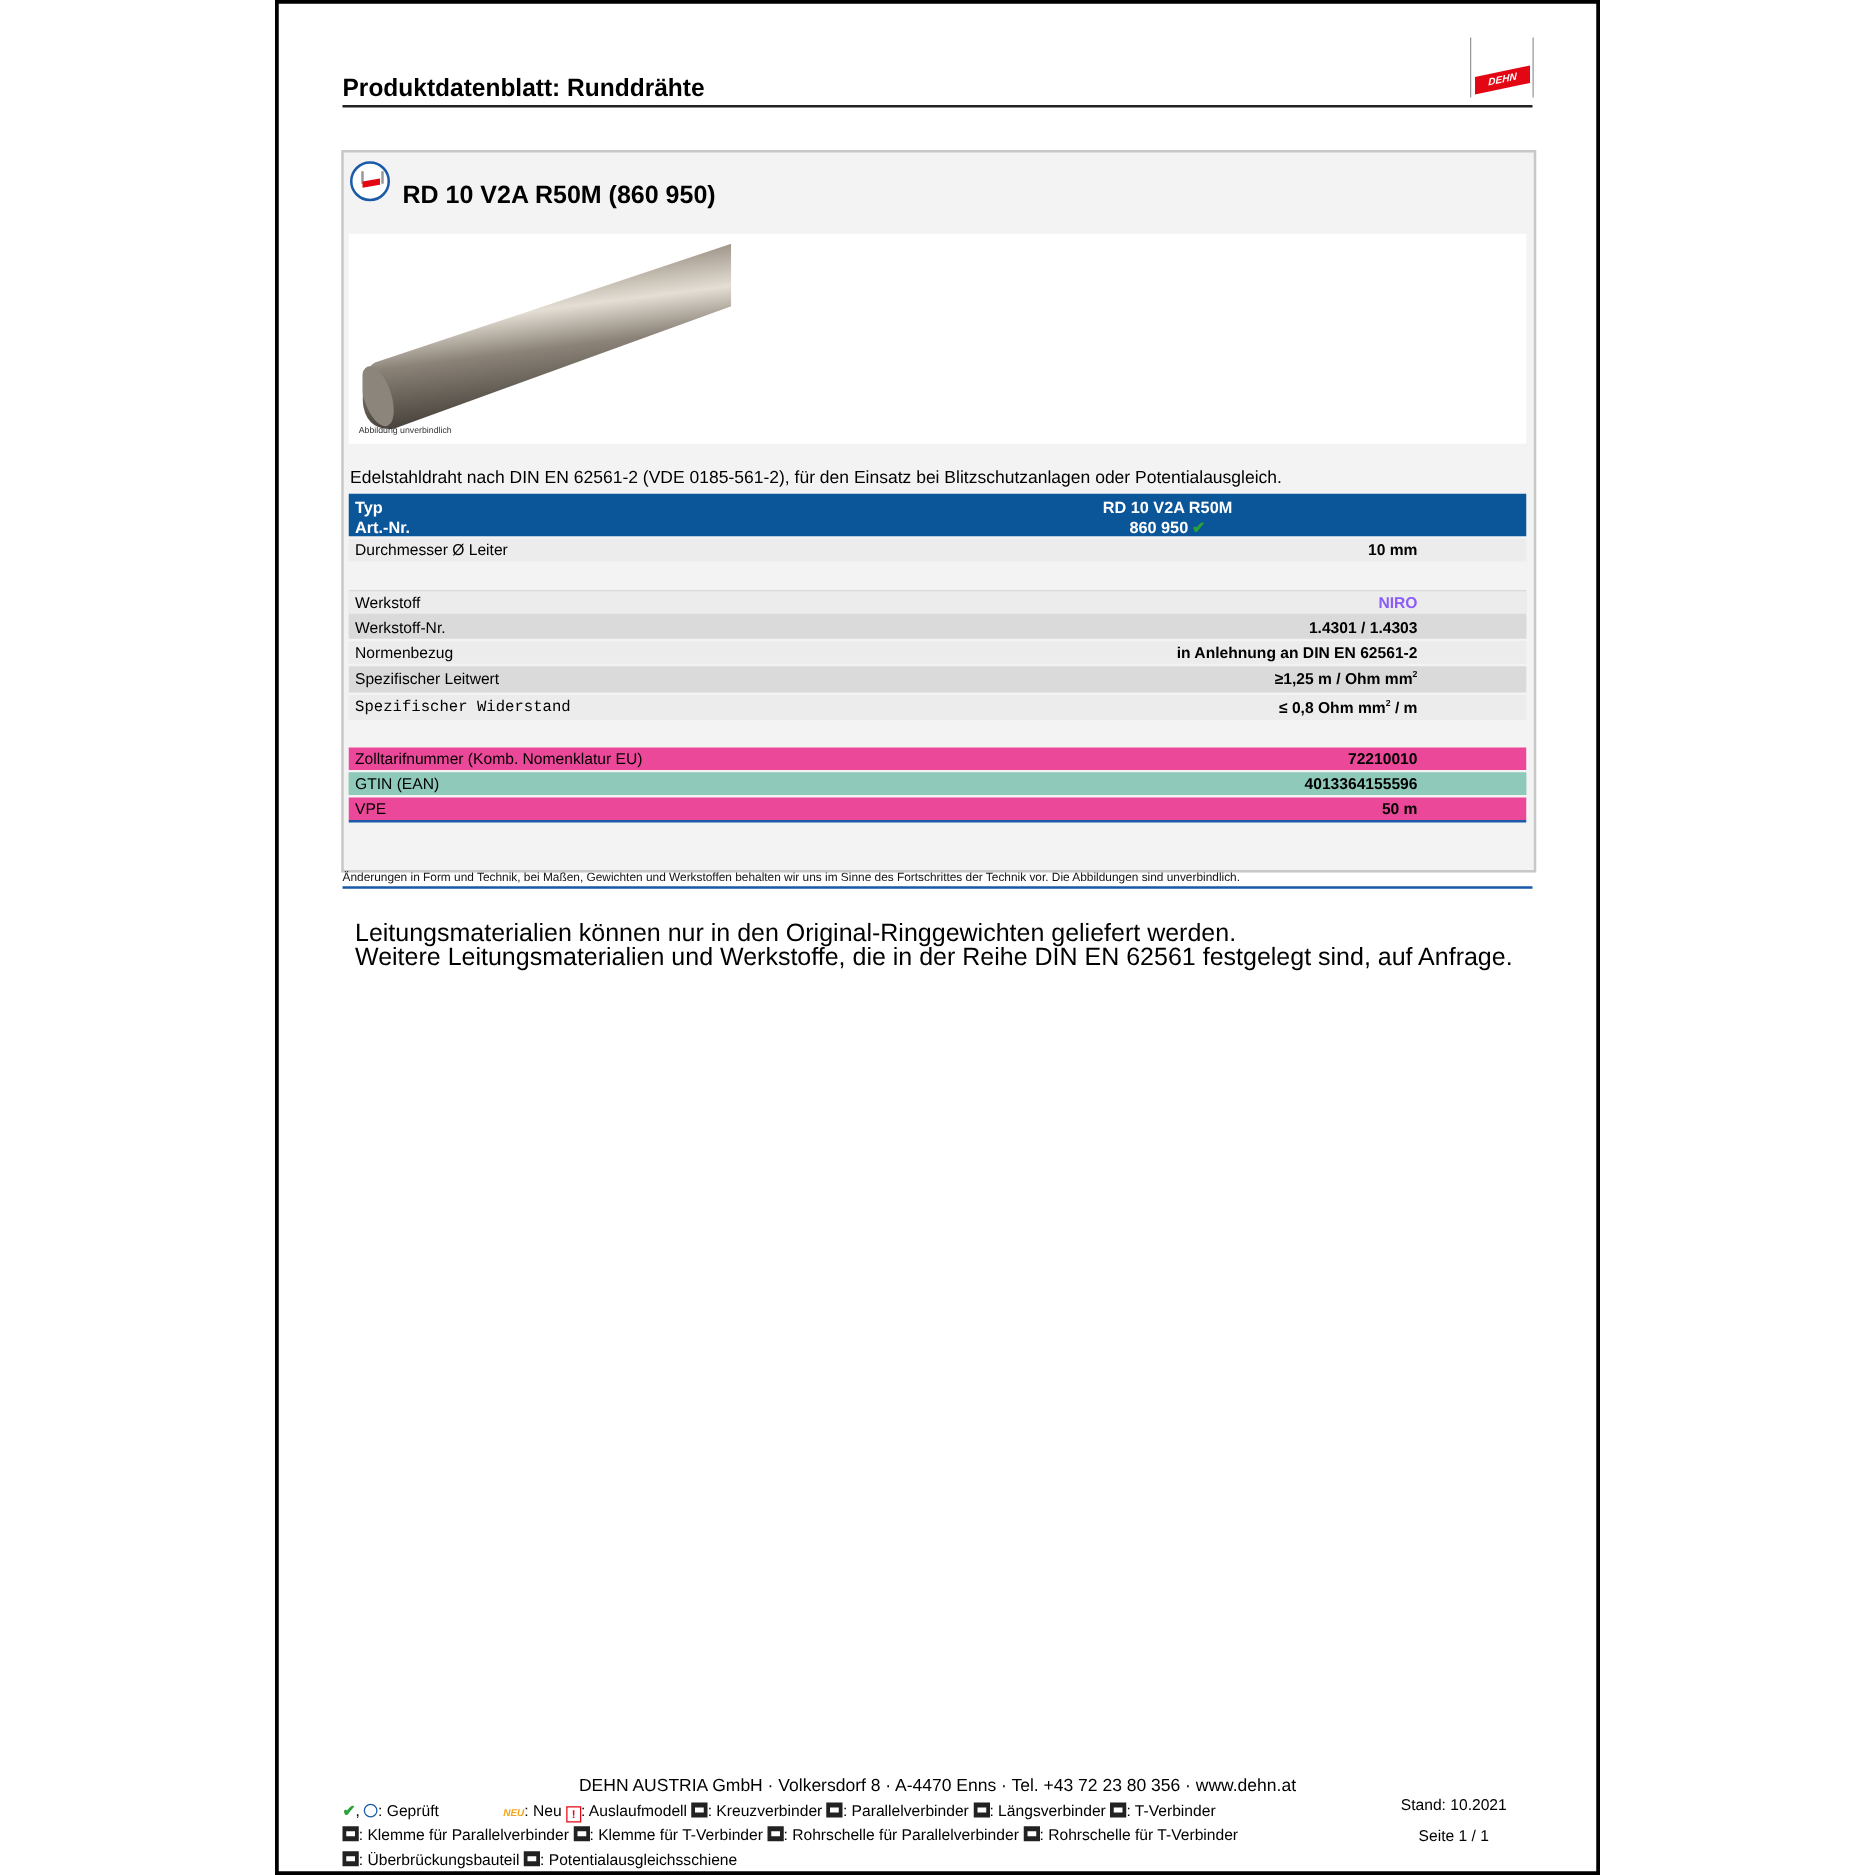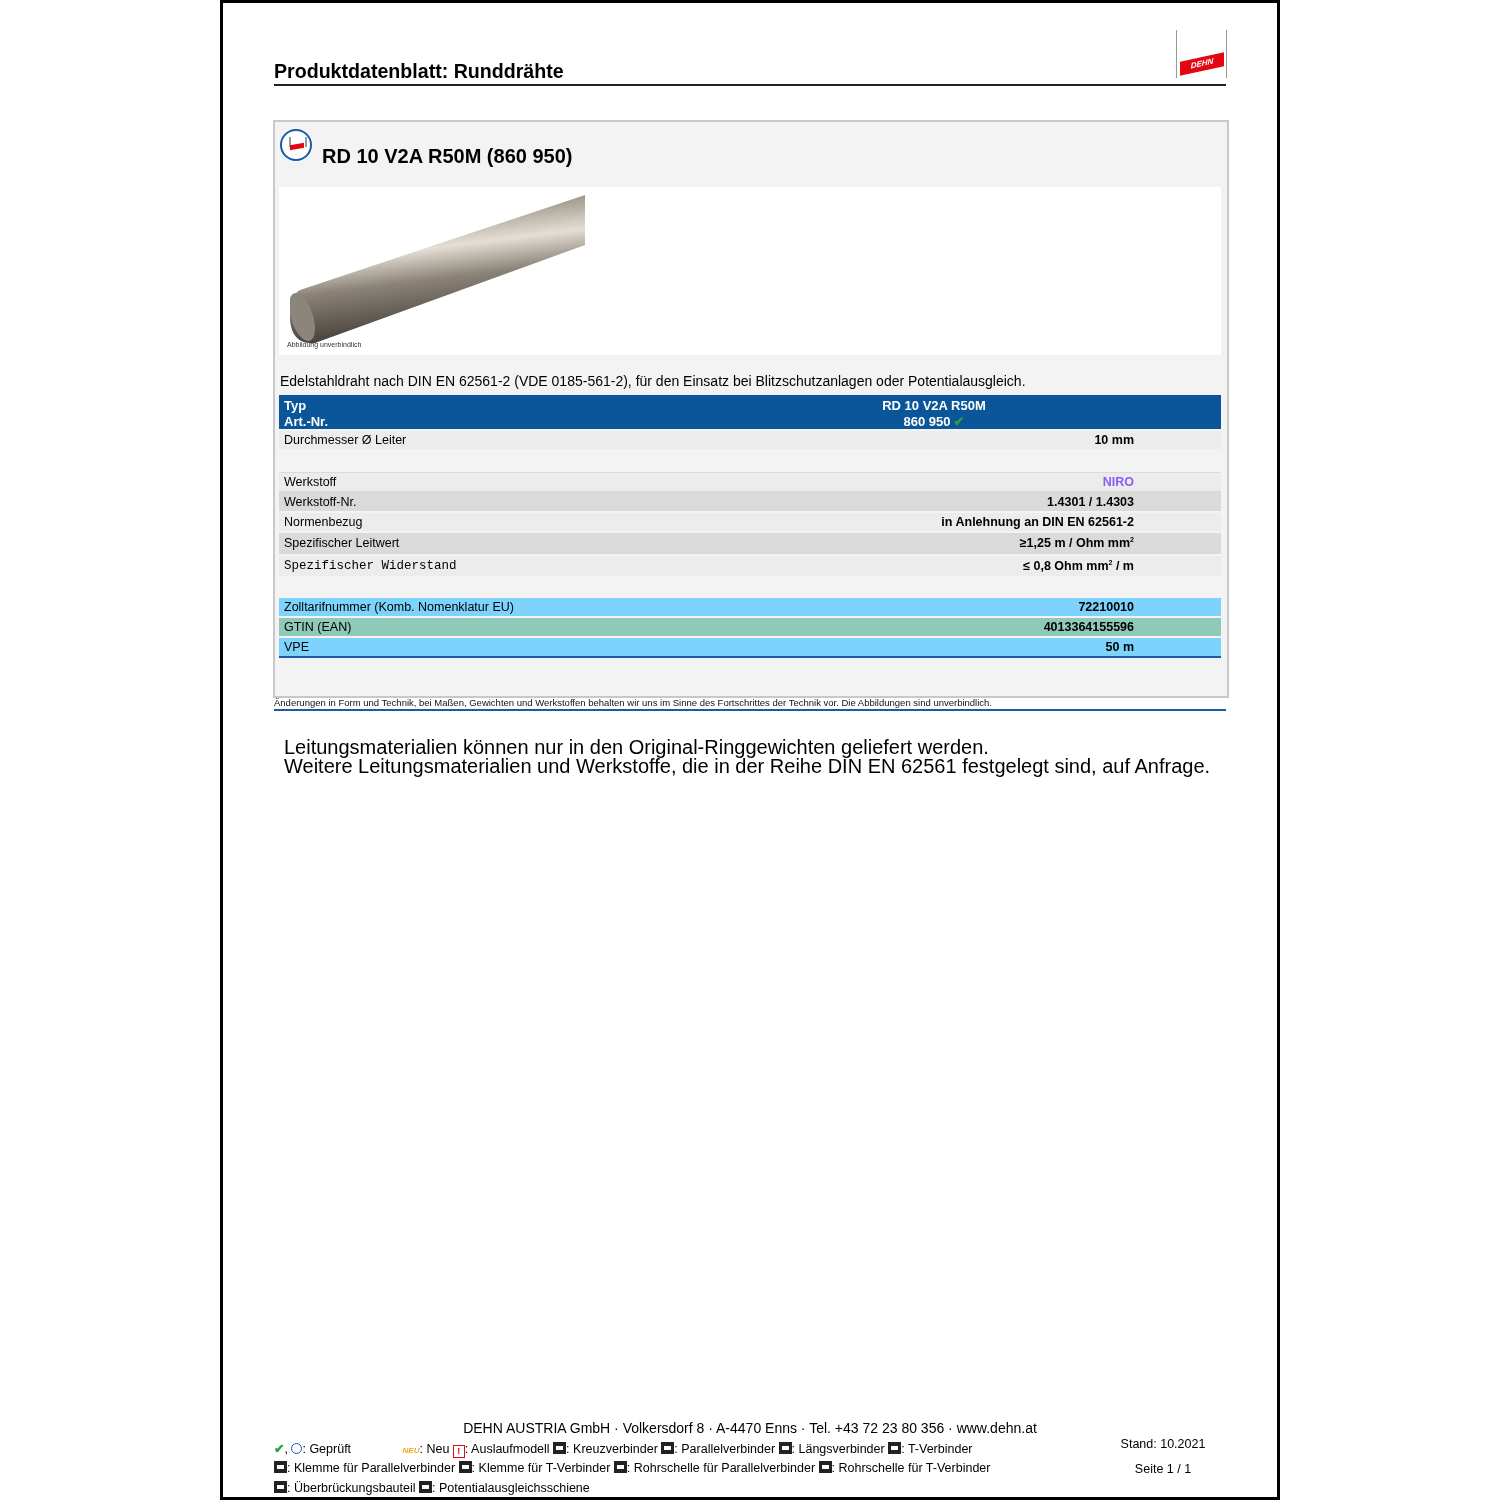--- a/index.html
+++ b/index.html
@@ -37,21 +37,21 @@
     .check { color: #2aa13a; font-weight: bold; margin-left: 3px; }
 
     .row { position: absolute; left: 279px; width: 942px; font-size: 12.5px; }
     .row .lbl { position: absolute; left: 5px; }
     .row .val { position: absolute; left: 455px; width: 400px; text-align: right; font-weight: bold; }
     .row .val.blue { color: #8b5cf6; }
     .row sup { font-size: 7px; }
     .bg-light { background: #ececec; }
     .bg-dark { background: #dadada; }
     .bg-tdark { background: #8ec9b9; }
-    .bg-tlight { background: #7dd3fc; }
+    .bg-tlight { background: #ec4899; }
     .tbl-bottom { position: absolute; left: 279px; top: 656px; width: 942px; height: 2px; background: #1a5aa8; }
 
     .disclaimer { position: absolute; left: 274px; top: 697px; font-size: 9.5px; color: #111; }
     .disc-rule { position: absolute; left: 274px; top: 709px; width: 952px; height: 2px; background: #1a5aa8; }
 
     .note { position: absolute; left: 284px; font-size: 20px; }
 
     .footer-company { position: absolute; left: 0; width: 1500px; top: 1420px; text-align: center; font-size: 14px; }
     .legend { position: absolute; left: 274px; font-size: 12.5px; white-space: nowrap; }
     .legend .ic { display: inline-block; width: 13px; height: 12px; background: #222; vertical-align: -1px; position: relative; }

